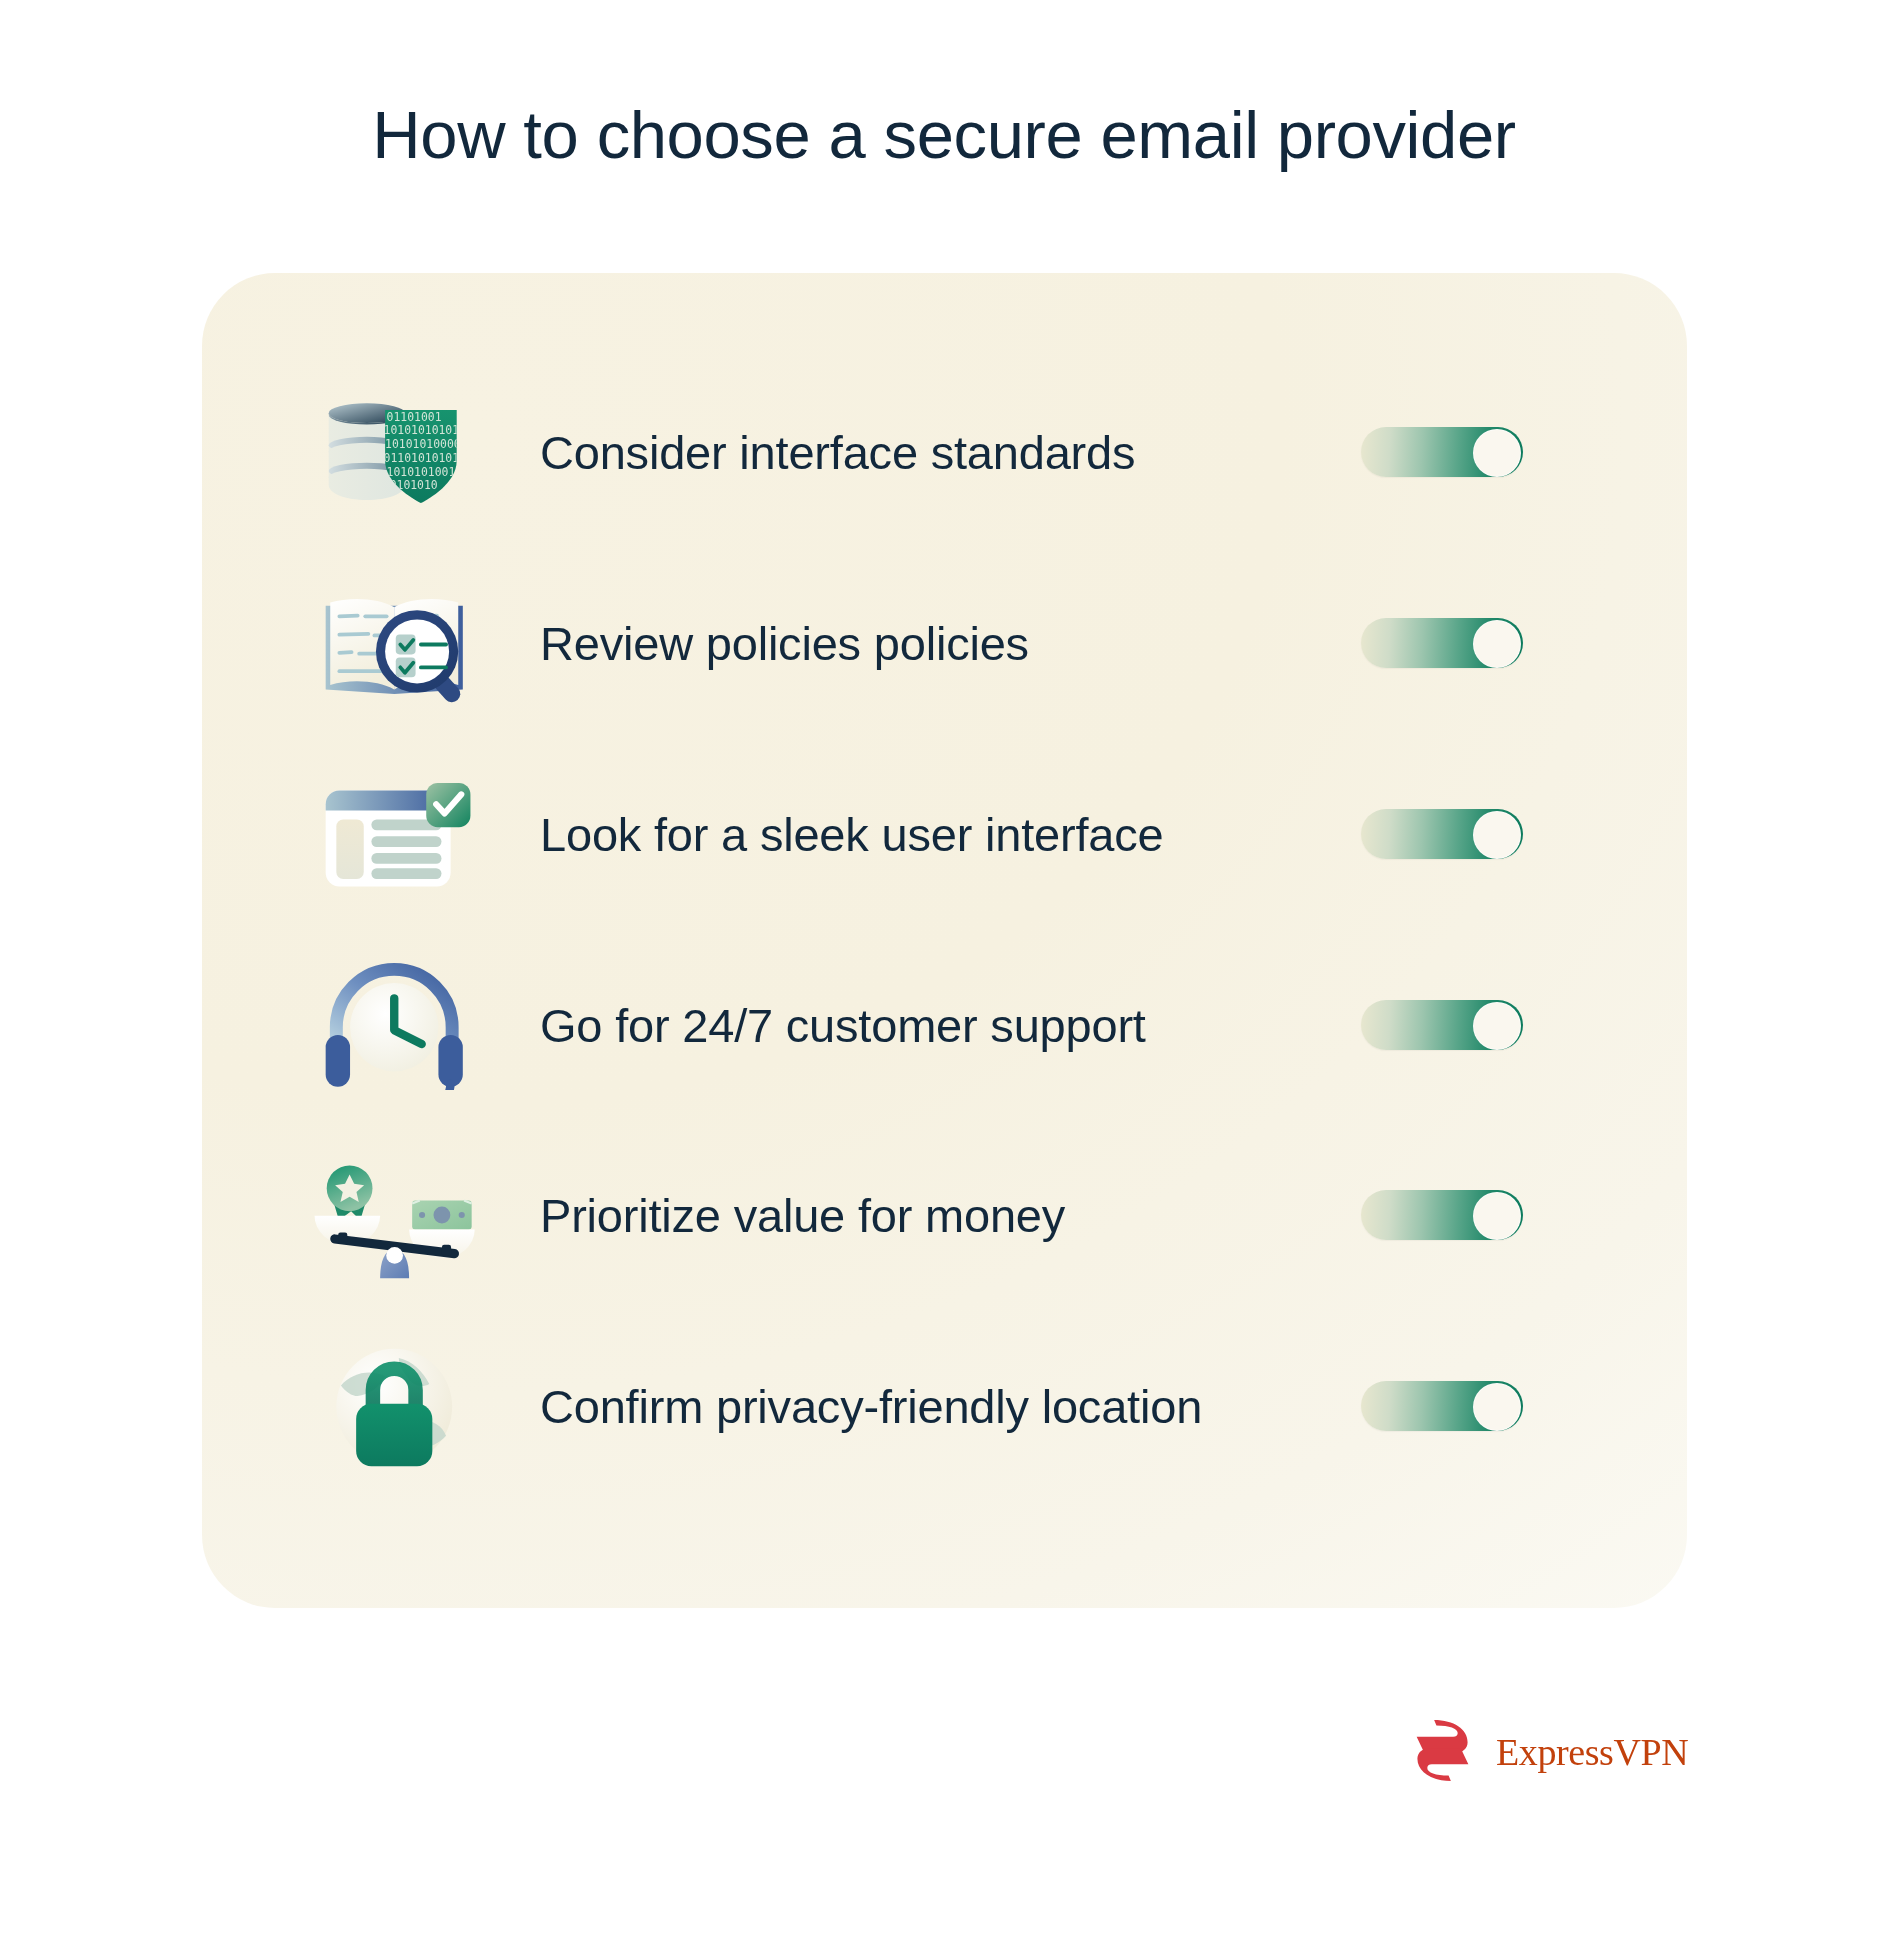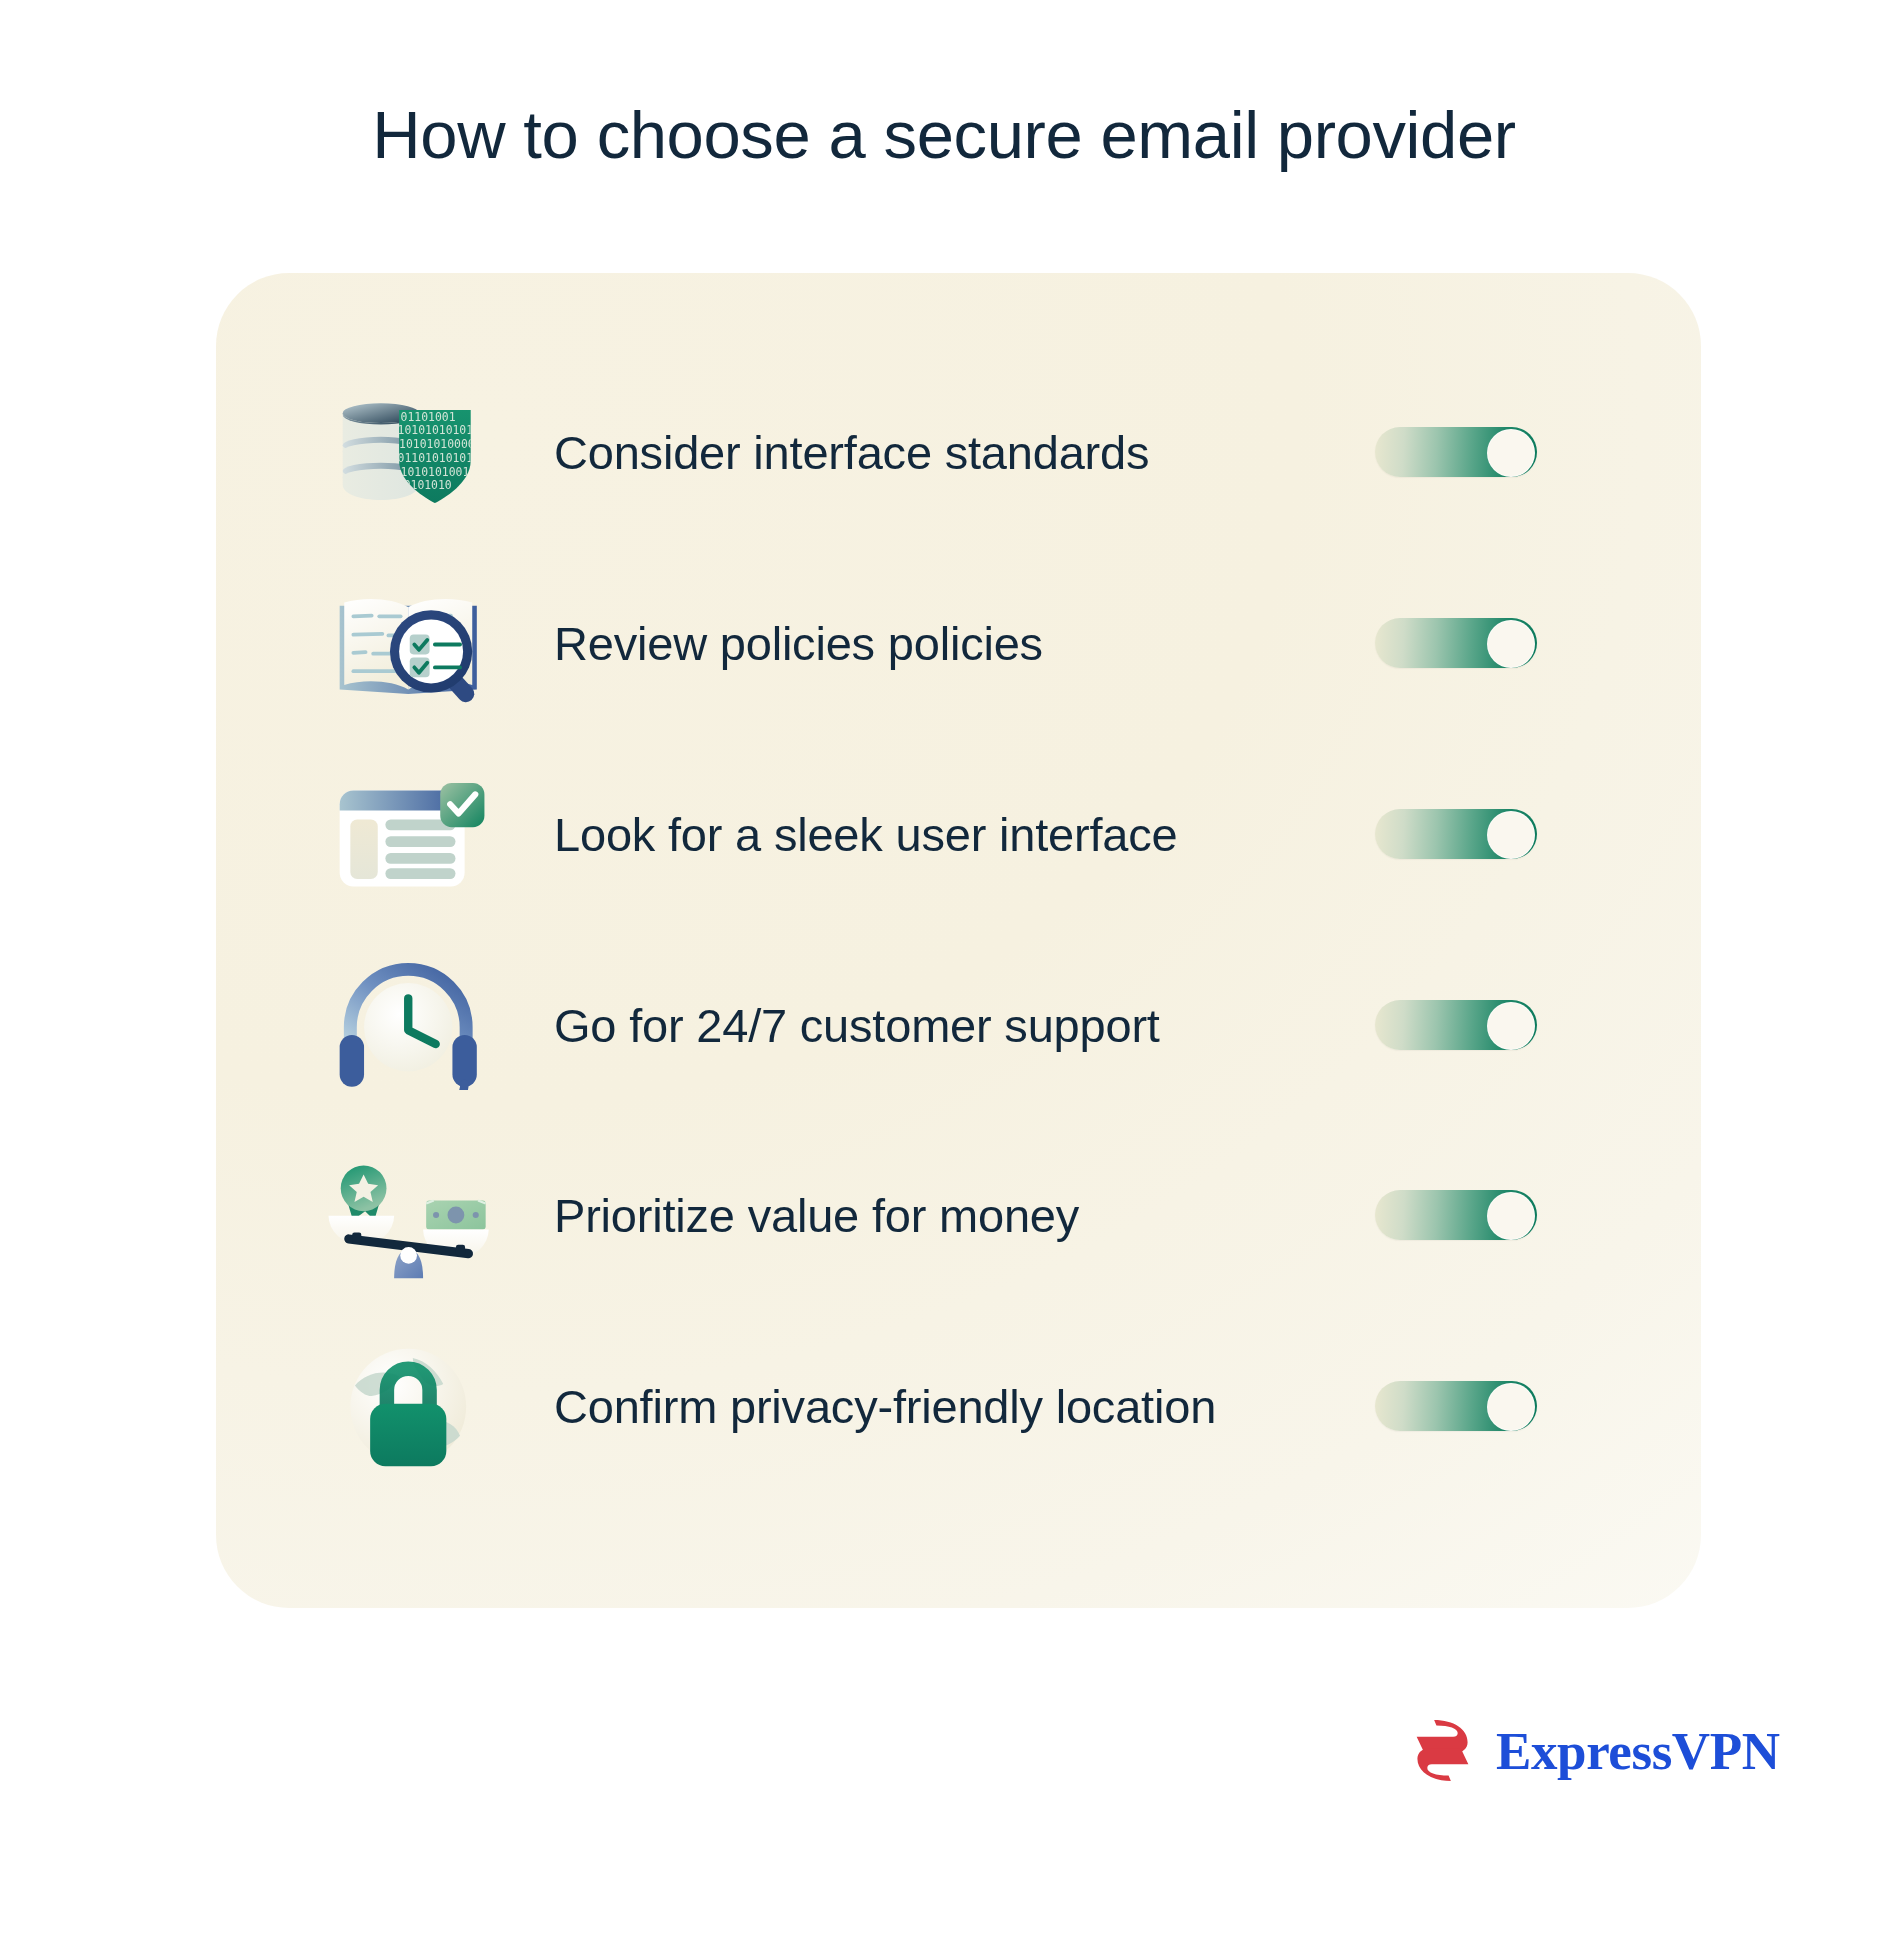--- a/index.html
+++ b/index.html
@@ -33,21 +33,20 @@
   
   .card {
     position: absolute;
     left: 202px;
     top: 273px;
     width: 1485px;
     height: 1335px;
     border-radius: 73px;
     background:
       radial-gradient(130% 120% at 18% 12%, #f7f2e2 0%, #f6f1e0 42%, #f8f5ea 78%, #fbfaf4 100%);
-    margin-left: 14px;
   }
 
   
   .rows {
     position: absolute;
     left: 0;
     top: 0;
     width: 100%;
     height: 100%;
   }
@@ -127,23 +126,23 @@
     top: 1715px;
     width: 320px;
     height: 73px;
     display: flex;
     align-items: center;
     gap: 17px;
   }
   .logo-mark { flex: 0 0 auto; }
   .logo-word {
     font-family: "Liberation Serif", serif;
-    font-size: 53px;
-    font-weight: 700;
-    color: #1d4ed8;
+    font-size: 38px;
+    font-weight: 400;
+    color: #c2410c;
     letter-spacing: -0.4px;
     line-height: 1;
     white-space: nowrap;
   }
 </style>
 </head>
 <body>
 
 <div class="page-title">How to choose a secure email provider</div>
 

